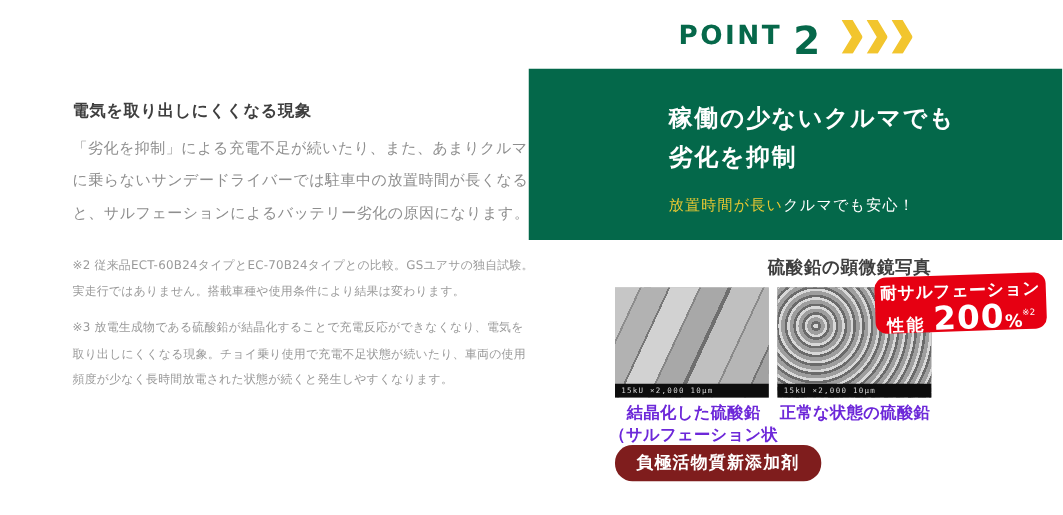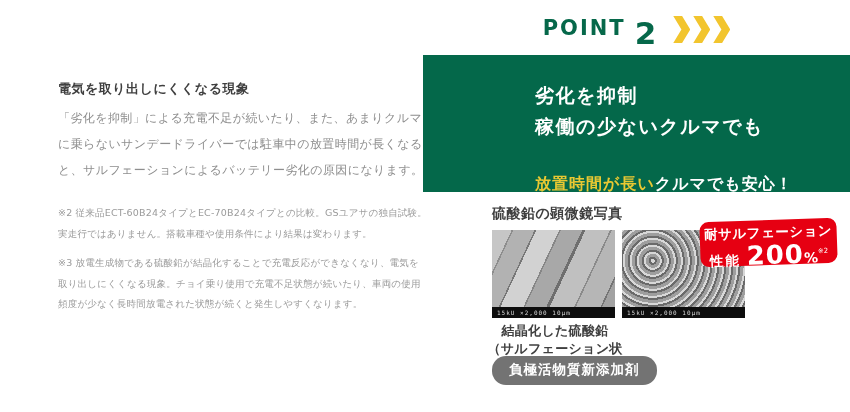--- a/index.html
+++ b/index.html
@@ -22,25 +22,25 @@
   .point-number { font-size:31px; font-weight:bold; color:#06684a; margin-left:9px; position:relative; top:-1px; }
   .chevrons { display:flex; margin-left:14px; }
   .chev { width:17px; height:27px; background:#f2c52e; margin-left:3px;
     clip-path:polygon(0 0,52% 0,100% 50%,52% 100%,0 100%,48% 50%); }
 
   
   .green-panel { position:absolute; left:423px; top:55px; width:427px; height:137px;
     background:#04684a; color:#ffffff; }
   .green-inner { padding:25px 0 0 112px; }
   .green-heading { font-size:19px; font-weight:bold; letter-spacing:1.5px; line-height:1.62; }
-  .green-sub { margin-top:32px; font-size:16px; font-weight:bold; letter-spacing:1px; }
+  .green-sub { margin-top:14px; font-size:12px; font-weight:normal; letter-spacing:1px; }
   .green-sub .hl { color:#e9c832; }
 
   
-  .micro-title { position:absolute; left:492px; top:205px; width:253px; text-align:left;
+  .micro-title { position:absolute; left:492px; top:205px; width:253px; text-align:right;
     font-size:14px; font-weight:bold; color:#3f3f3f; letter-spacing:.5px; }
 
   .photo { position:absolute; top:230px; width:123px; height:88px; }
   .photo1 { left:492px; }
   .photo2 { left:622px; }
   .sem1 {
     width:100%; height:100%; background-color:#9a9a9a;
     background-image:
       linear-gradient(115deg,#c6c6c6 0 12%,#8d8d8d 12% 13%,#b2b2b2 13% 26%,#777 26% 27%,#d2d2d2 27% 41%,#868686 41% 42%,#a8a8a8 42% 55%,#6e6e6e 55% 57%,#c0c0c0 57% 72%,#8a8a8a 72% 73%,#b6b6b6 73% 88%,#747474 88% 89%,#a2a2a2 89% 100%),
       linear-gradient(35deg,rgba(255,255,255,.38) 0 18%,rgba(0,0,0,.28) 18% 20%,rgba(0,0,0,0) 20% 45%,rgba(255,255,255,.32) 45% 60%,rgba(0,0,0,.22) 60% 62%,rgba(0,0,0,0) 62% 85%,rgba(255,255,255,.28) 85% 100%);
@@ -59,25 +59,25 @@
     background:#e60012; border-radius:9px; transform:rotate(-2deg); z-index:5;
     color:#ffffff; text-align:center; padding-top:4px; }
   .badge-line1 { font-size:13.5px; font-weight:bold; letter-spacing:.5px; }
   .badge-line2 { display:flex; justify-content:center; align-items:baseline; margin-top:-2px; }
   .badge-label { font-size:13.5px; font-weight:bold; letter-spacing:2px; }
   .badge-value { font-size:26px; font-weight:bold; margin-left:6px; letter-spacing:1px; }
   .badge-unit { font-size:14px; font-weight:bold; }
   .badge-note { font-size:7px; position:relative; top:-9px; }
 
   .caption { position:absolute; top:322px; text-align:center; font-size:13px; font-weight:bold;
-    color:#404040; line-height:1.35; letter-spacing:.3px; }
+    color:#6d28d9; line-height:1.35; letter-spacing:.3px; }
   .caption1 { left:476px; width:158px; }
   .caption2 { left:618px; width:132px; }
 
-  .tag-purple { position:absolute; left:492px; top:356px; background:#737373; color:#ffffff;
+  .tag-purple { position:absolute; left:492px; top:356px; background:#7f1d1d; color:#ffffff;
     font-size:13.5px; font-weight:bold; letter-spacing:1px; padding:5px 17px 6px;
     border-radius:14px; }
 </style>
 </head>
 <body>
 
 <div id="canvas">
 
   <div class="left-col">
     <div class="sec-heading">電気を取り出しにくくなる現象</div>
@@ -92,22 +92,22 @@
     <span class="chevrons">
       <span class="chev"></span>
       <span class="chev"></span>
       <span class="chev"></span>
     </span>
   </div>
 
   <div class="green-panel">
     <div class="green-inner">
       <div class="green-heading">
+        <div>稼働の少ないクルマでも</div>
         <div>劣化を抑制</div>
-        <div>稼働の少ないクルマでも</div>
       </div>
       <div class="green-sub">
         <span class="hl">放置時間が長い</span><span>クルマでも安心！</span>
       </div>
     </div>
   </div>
 
   <div class="micro-title">硫酸鉛の顕微鏡写真</div>
 
   <div class="photo photo1">
@@ -127,16 +127,17 @@
       <span class="badge-value">200</span>
       <span class="badge-unit">%</span>
       <span class="badge-note">※2</span>
     </div>
   </div>
 
   <div class="caption caption1">
     <div>結晶化した硫酸鉛</div>
     <div>（サルフェーション状態）</div>
   </div>
+  <div class="caption caption2">正常な状態の硫酸鉛</div>
 
   <div class="tag-purple">負極活物質新添加剤</div>
 
 </div>
 
 </body></html>

